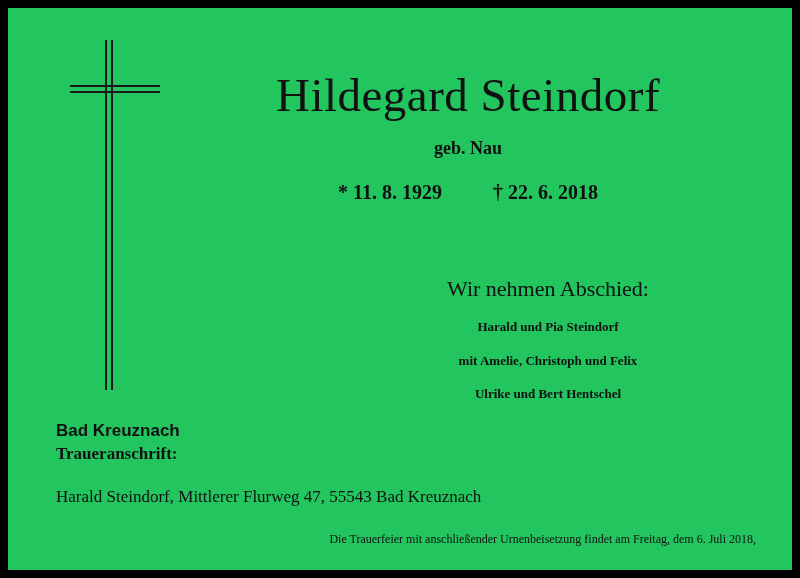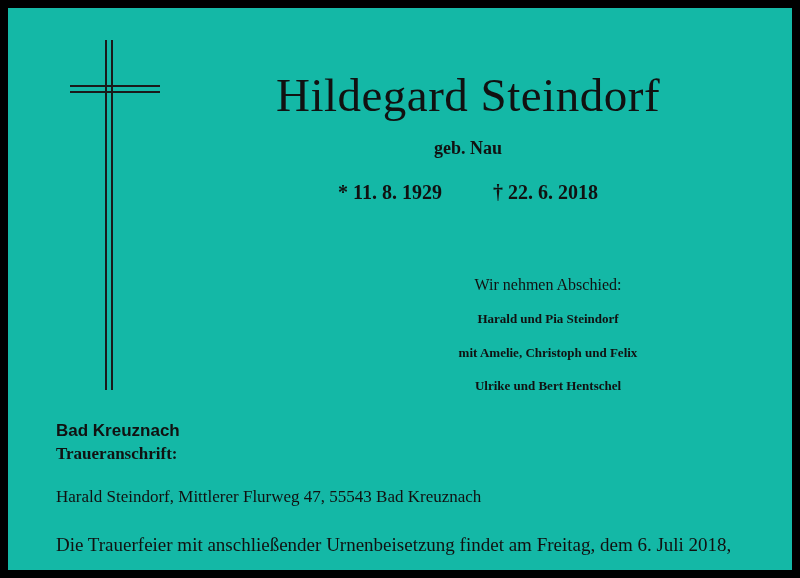--- a/index.html
+++ b/index.html
@@ -18,21 +18,21 @@
     width: 800px;
     height: 578px;
     background: #000000;
     box-sizing: border-box;
     padding: 8px 8px;
   }
   .obituary-card {
     position: relative;
     width: 100%;
     height: 100%;
-    background: #14b8a6;
+    background: #22c55e;
     box-sizing: border-box;
     overflow: hidden;
   }
   
   .cross {
     position: absolute;
     left: 62px;
     top: 32px;
     width: 90px;
     height: 350px;
@@ -104,21 +104,21 @@
   .mourners {
     position: absolute;
     left: 330px;
     top: 268px;
     width: 420px;
     text-align: center;
     color: #111111;
   }
   .mourners .intro {
     font-family: "Liberation Serif", serif;
-    font-size: 16px;
+    font-size: 22px;
     font-weight: normal;
   }
   .mourners .family-line {
     font-family: Liberation Serif, serif;
     font-size: 13px;
     font-weight: bold;
     line-height: 1.35;
     margin-top: 16px;
   }
 
@@ -143,22 +143,23 @@
   }
   .address-line {
     font-family: "Liberation Serif", serif;
     font-size: 17px;
     line-height: 1.5;
     margin-top: 18px;
   }
   .ceremony {
     margin-top: 22px;
     font-family: "Liberation Serif", serif;
-    font-size: 19px;
+    font-size: 12px;
     line-height: 1.45;
+    text-align: right;
   }
 </style>
 </head>
 <body>
 
 <div class="obituary-page">
   <div class="obituary-card">
 
     <div class="cross">
       <div class="vert"></div>

